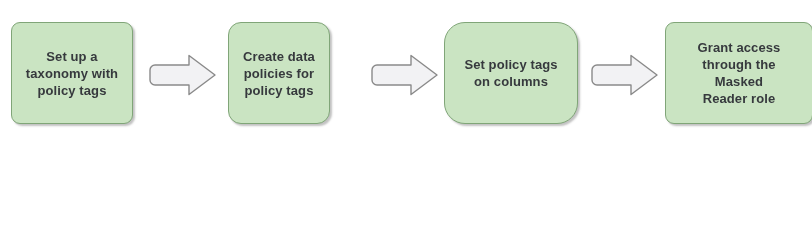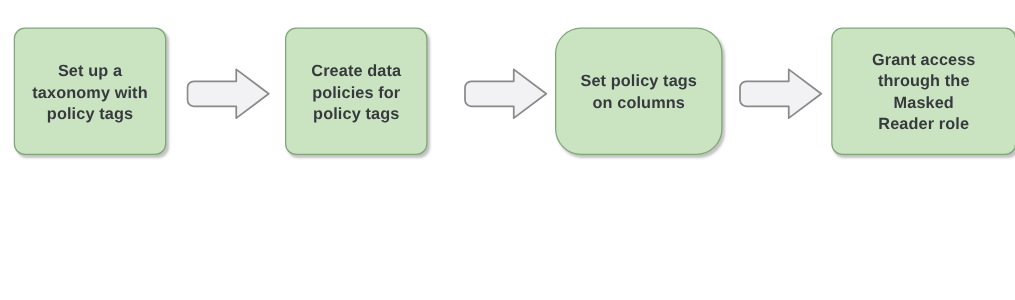--- a/index.html
+++ b/index.html
@@ -35,21 +35,21 @@
   }
   .flow-step .step-text {
     font-size: 13px;
     font-weight: bold;
     line-height: 17px;
     color: #36393d;
     letter-spacing: 0.1px;
     white-space: pre-line;
   }
   .step-1 { left: 11px;  width: 122px; }
-  .step-2 { left: 228px; width: 114px; }
+  .step-2 { left: 228px; width: 102px; border-radius: 13px; }
   .step-3 { left: 444px; width: 134px; border-radius: 21px; }
   .step-4 { left: 665px; width: 148px; }
 
   .flow-arrow {
     position: absolute;
     top: 54px;
     width: 68px;
     height: 42px;
   }
   .arrow-1 { left: 149px; }

